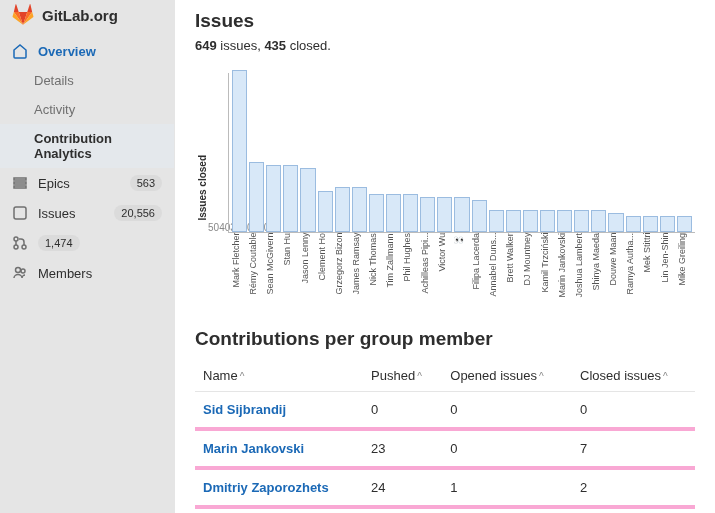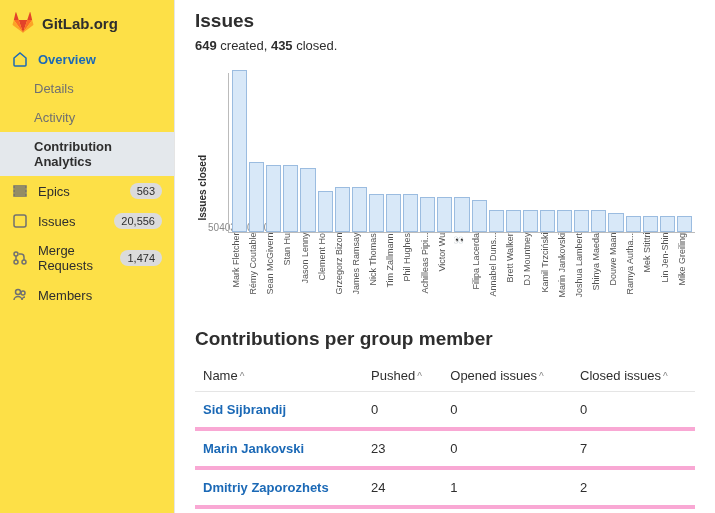--- a/index.html
+++ b/index.html
@@ -1,18 +1,18 @@
 <!DOCTYPE html>
 <html><head>
 <meta charset="utf-8">
 <style>
 * { margin: 0; padding: 0; box-sizing: border-box; }
 body { font-family: -apple-system, BlinkMacSystemFont, "Segoe UI", Helvetica, Arial, sans-serif; font-size: 14px; color: #2e2e2e; background: #fff; }
 .container { display: flex; width: 715px; height: 513px; overflow: hidden; }
-.sidebar { width: 175px; background: #fde047; border-right: 1px solid #e5e5e5; padding-top: 8px; }
+.sidebar { width: 175px; background: #e5e5e5; border-right: 1px solid #e5e5e5; }
 .sidebar-header { display: flex; align-items: center; padding: 4px 12px 10px 12px; font-weight: 600; font-size: 15px; color: #2e2e2e; }
 .sidebar-header svg { width: 22px; height: 22px; margin-right: 8px; }
 .nav-item { display: flex; align-items: center; padding: 7px 12px; font-size: 13px; color: #2e2e2e; cursor: pointer; }
 .nav-item.active { color: #1b69b6; font-weight: 600; }
 .nav-item.sub { padding-left: 34px; font-size: 13px; color: #707070; }
 .nav-item.sub.selected { background: #e4e8ec; color: #2e2e2e; font-weight: 600; }
 .nav-icon { width: 16px; height: 16px; margin-right: 10px; display: inline-flex; align-items: center; justify-content: center; flex-shrink: 0; color: #707070; }
 .nav-item.active .nav-icon { color: #1b69b6; }
 .nav-label { flex: 1; }
 .badge { background: #dbdbdb; color: #2e2e2e; font-size: 11px; font-weight: 400; padding: 2px 7px; border-radius: 9px; }
@@ -95,39 +95,38 @@
     </div>
     <div class="nav-item">
       <span class="nav-icon">
           <svg width="16" height="16" viewBox="0 0 16 16" fill="none" stroke="currentColor" stroke-width="1.5">
             <circle cx="4" cy="4" r="2"></circle>
             <circle cx="4" cy="12" r="2"></circle>
             <circle cx="12" cy="12" r="2"></circle>
             <path d="M4 6v4M12 10V7a3 3 0 00-3-3H7"></path>
           </svg>
         </span>
-      <span class="nav-label">Merge Requests</span>
       <span class="badge">1,474</span>
     </div>
     <div class="nav-item">
       <span class="nav-icon">
           <svg width="16" height="16" viewBox="0 0 16 16" fill="none" stroke="currentColor" stroke-width="1.5">
             <circle cx="6" cy="5" r="2.5"></circle>
             <circle cx="11" cy="6" r="2"></circle>
             <path d="M2 13c0-2 2-3.5 4-3.5s4 1.5 4 3.5M10 13c0-1.5 1.5-3 3-3"></path>
           </svg>
         </span>
       <span class="nav-label">Members</span>
     </div>
   </aside>
 
   <main class="content">
     <h2 class="section-title">Issues</h2>
     <p class="section-sub">
-      <strong>649</strong><span> created, </span><strong>435</strong><span> closed.</span>
+      <strong>649</strong><span> issues, </span><strong>435</strong><span> closed.</span>
     </p>
 
     <div class="chart-wrap">
       <div class="y-axis-label">Issues closed</div>
       <div class="chart-area">
         <div class="chart-top">
           <div class="y-ticks" id="yticks">
               <span>50</span>
               <span>40</span>
               <span>30</span>

